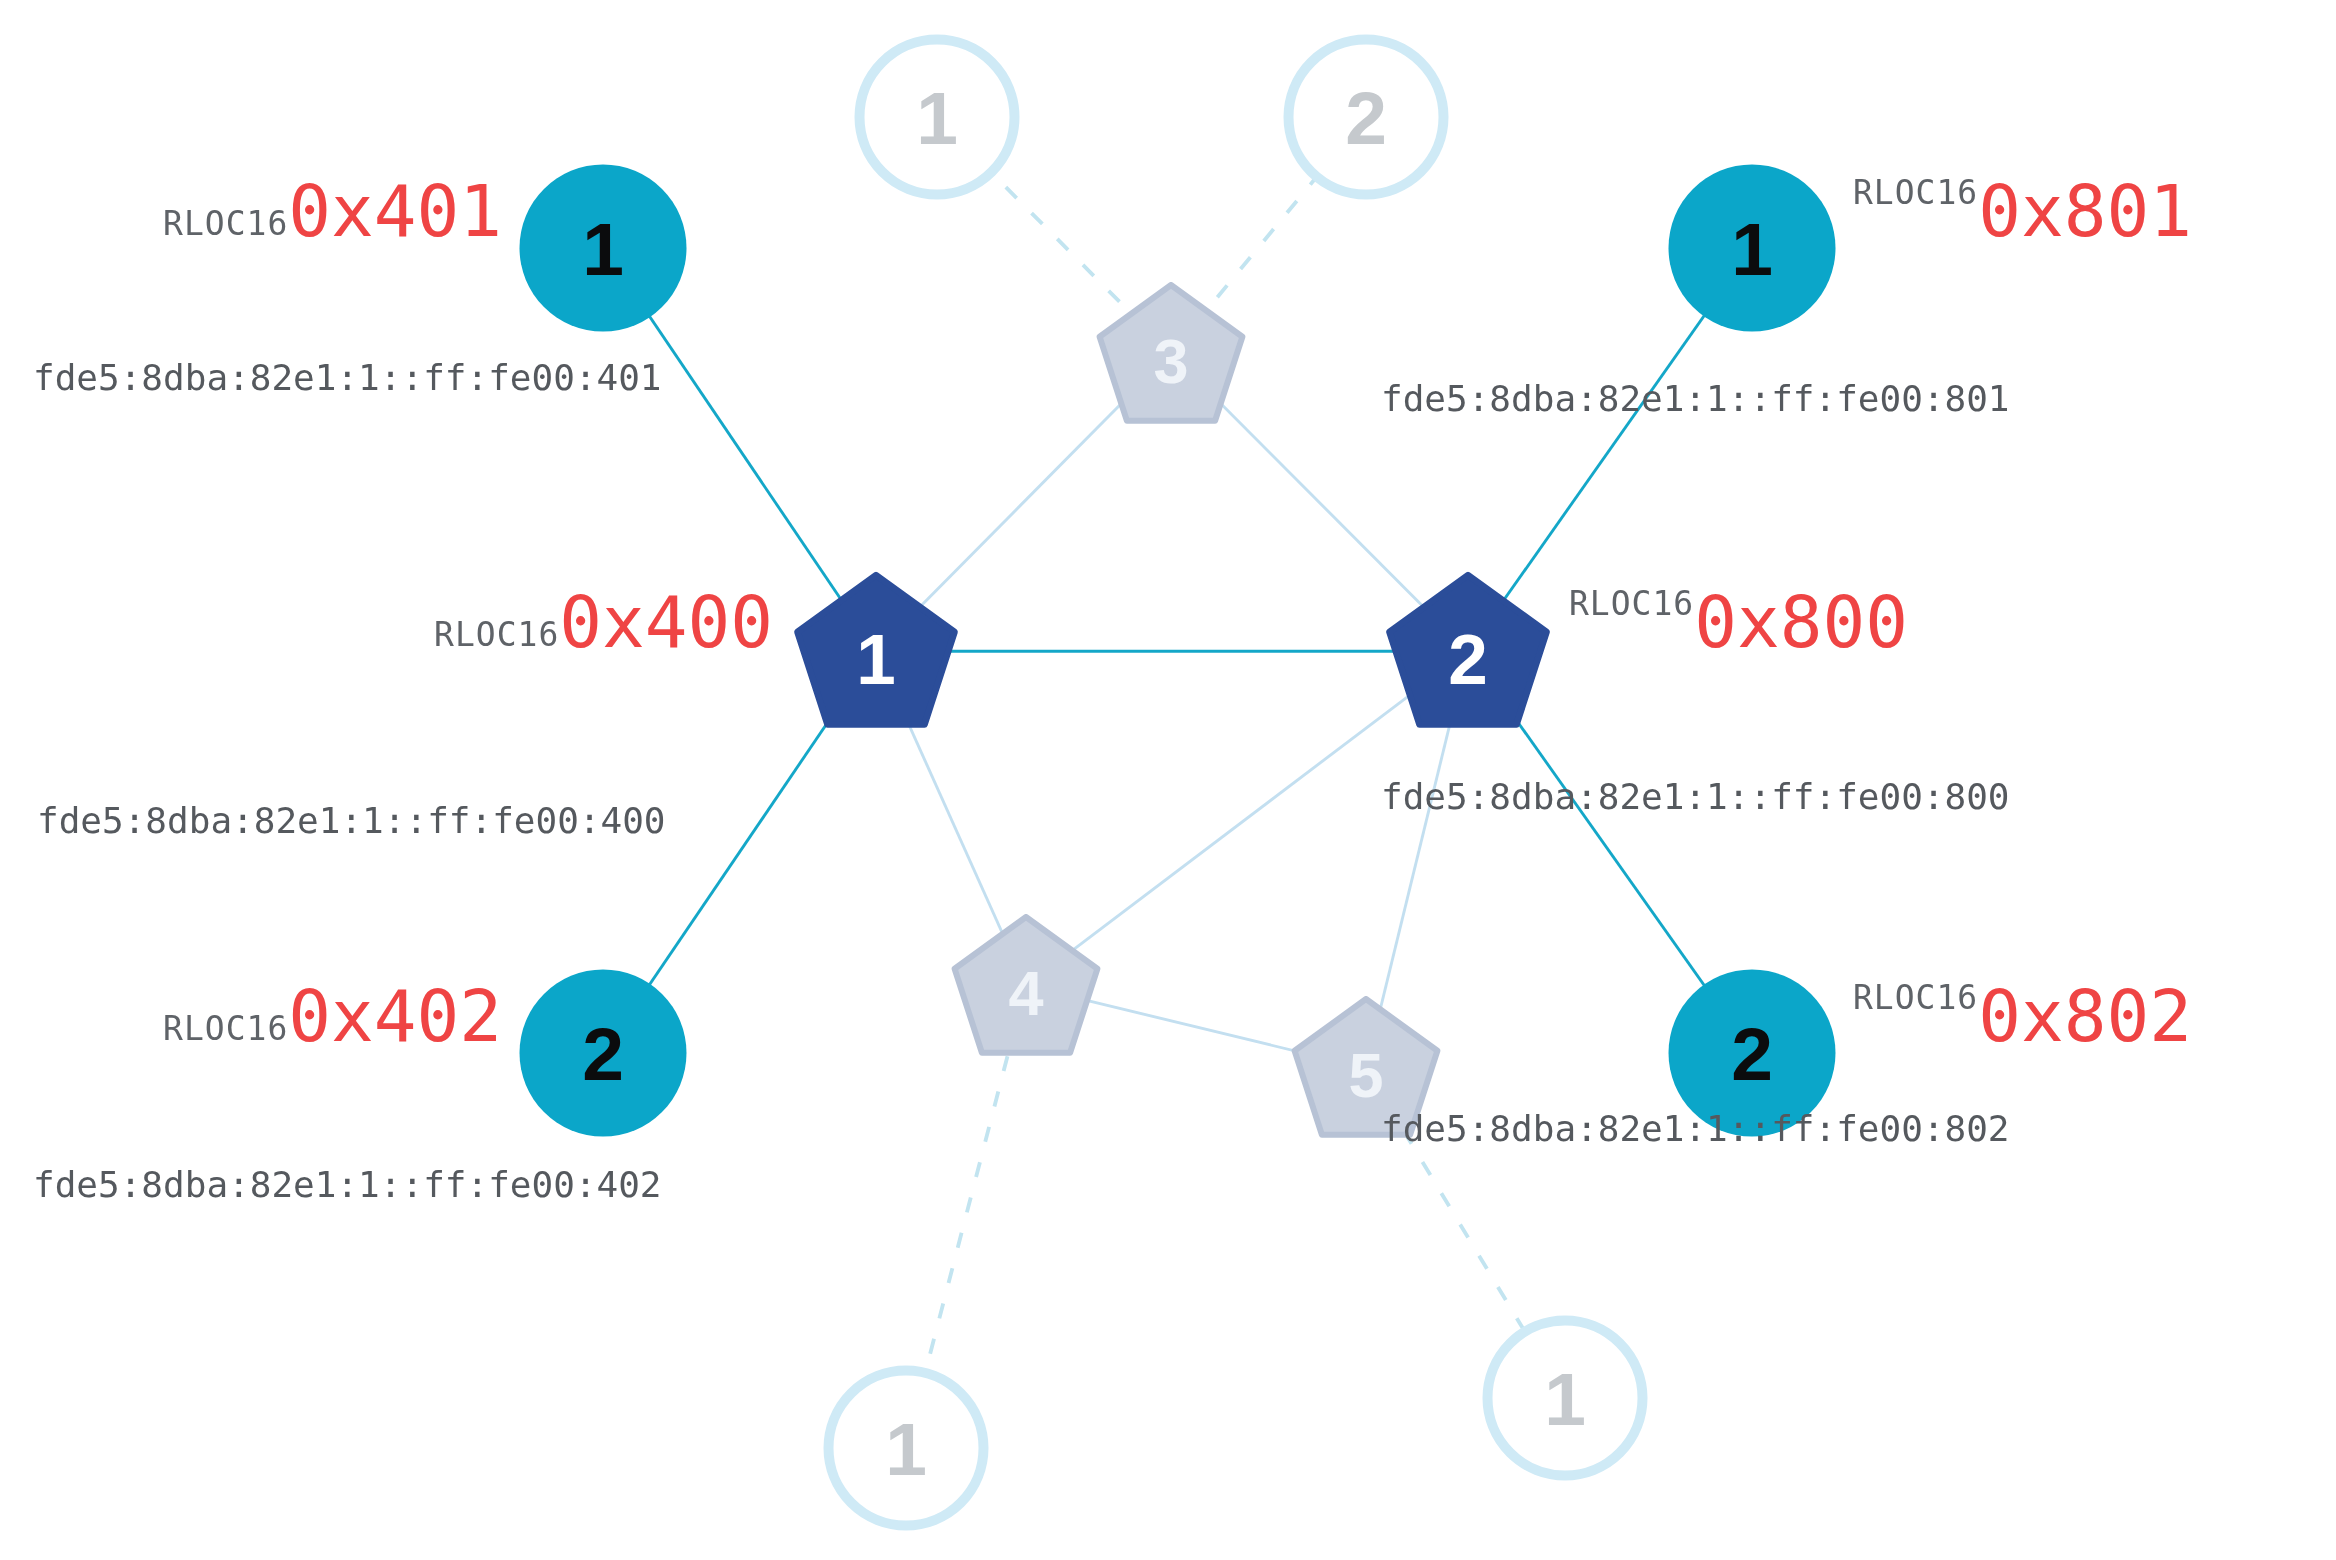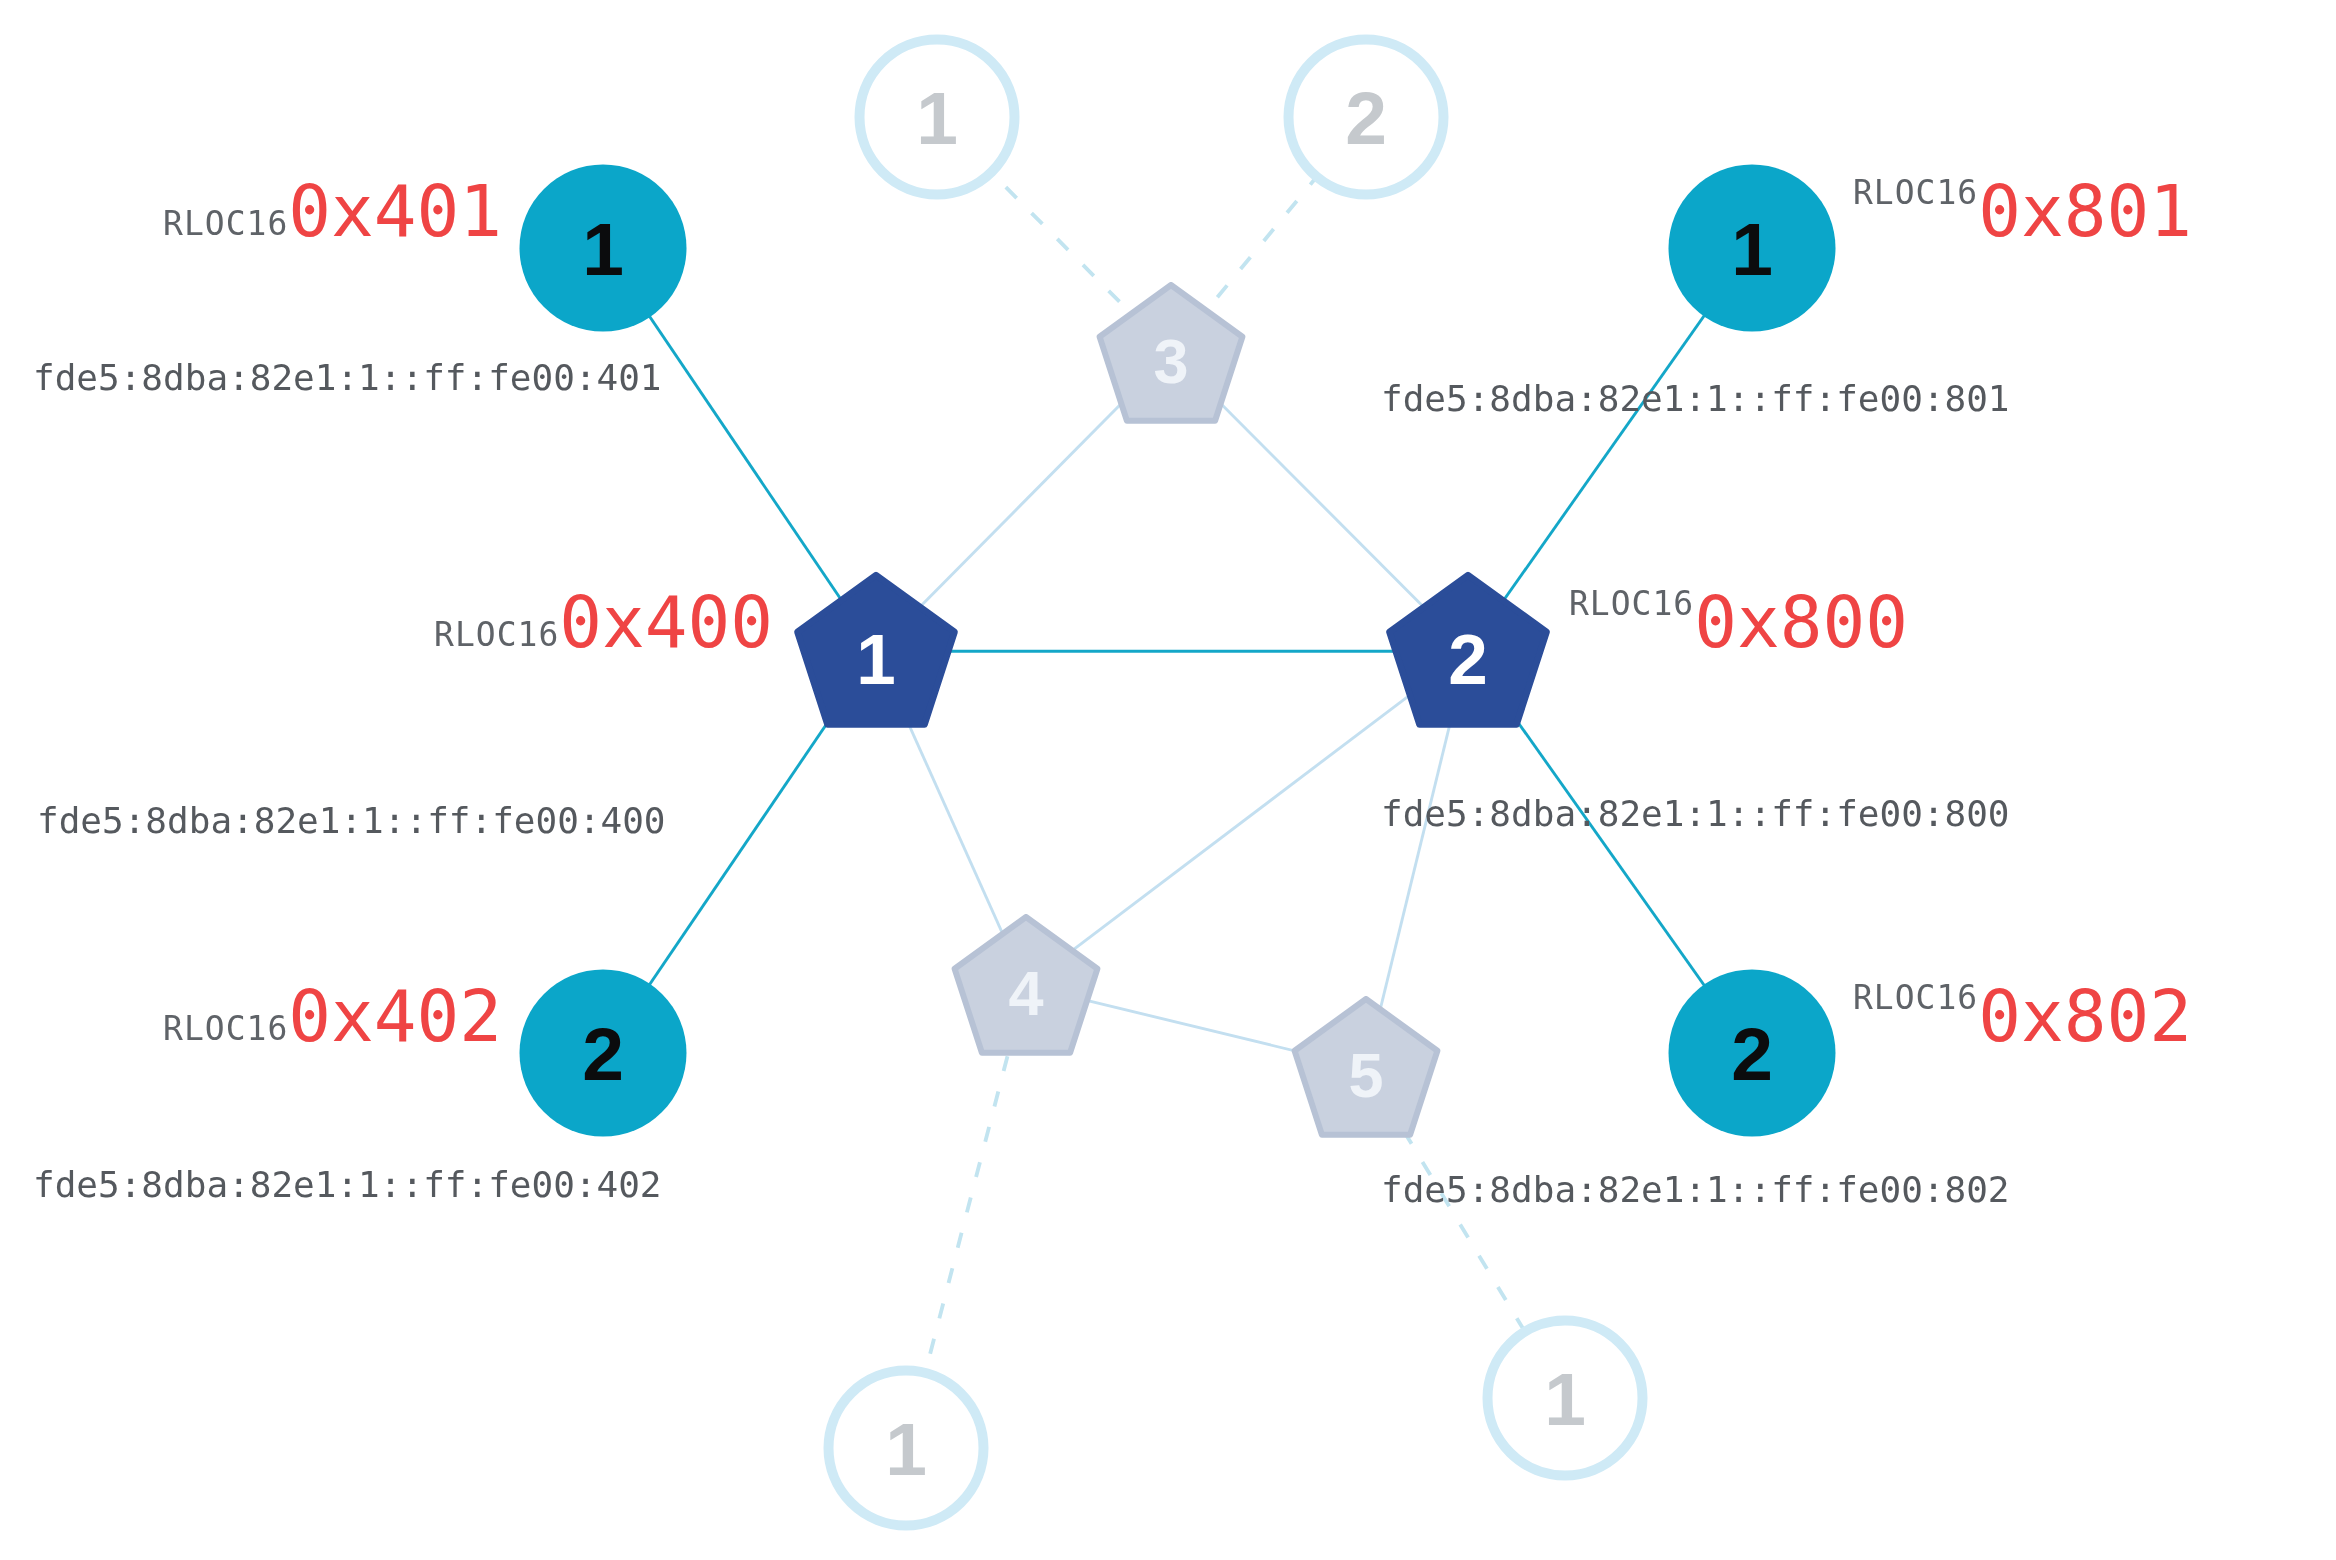--- a/index.html
+++ b/index.html
@@ -182,28 +182,28 @@
   <div class="label-group align-right" style="right:1563px;top:584px">
     <div class="rloc-caption">RLOC16</div>
     <div class="rloc-value">0x400</div>
   </div>
   <div class="ipv6" style="left:37px;top:800px">fde5:8dba:82e1:1::ff:fe00:400</div>
 
   <div class="label-group align-left" style="left:1569px;top:584px">
     <div class="rloc-caption">RLOC16</div>
     <div class="rloc-value">0x800</div>
   </div>
-  <div class="ipv6" style="left:1381px;top:793px">fde5:8dba:82e1:1::ff:fe00:800</div>
+  <div class="ipv6" style="left:1381px;top:776px">fde5:8dba:82e1:1::ff:fe00:800</div>
 
   <div class="label-group align-right" style="right:1834px;top:978px">
     <div class="rloc-caption">RLOC16</div>
     <div class="rloc-value">0x402</div>
   </div>
   <div class="ipv6" style="left:33px;top:1164px">fde5:8dba:82e1:1::ff:fe00:402</div>
 
   <div class="label-group align-left" style="left:1853px;top:978px">
     <div class="rloc-caption">RLOC16</div>
     <div class="rloc-value">0x802</div>
   </div>
-  <div class="ipv6" style="left:1381px;top:1169px">fde5:8dba:82e1:1::ff:fe00:802</div>
+  <div class="ipv6" style="left:1381px;top:1108px">fde5:8dba:82e1:1::ff:fe00:802</div>
 
 </div>
 
 
 </body></html>

